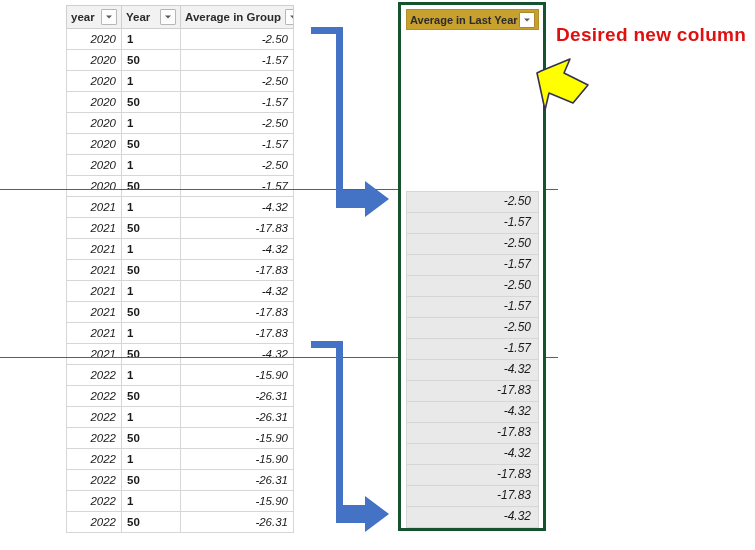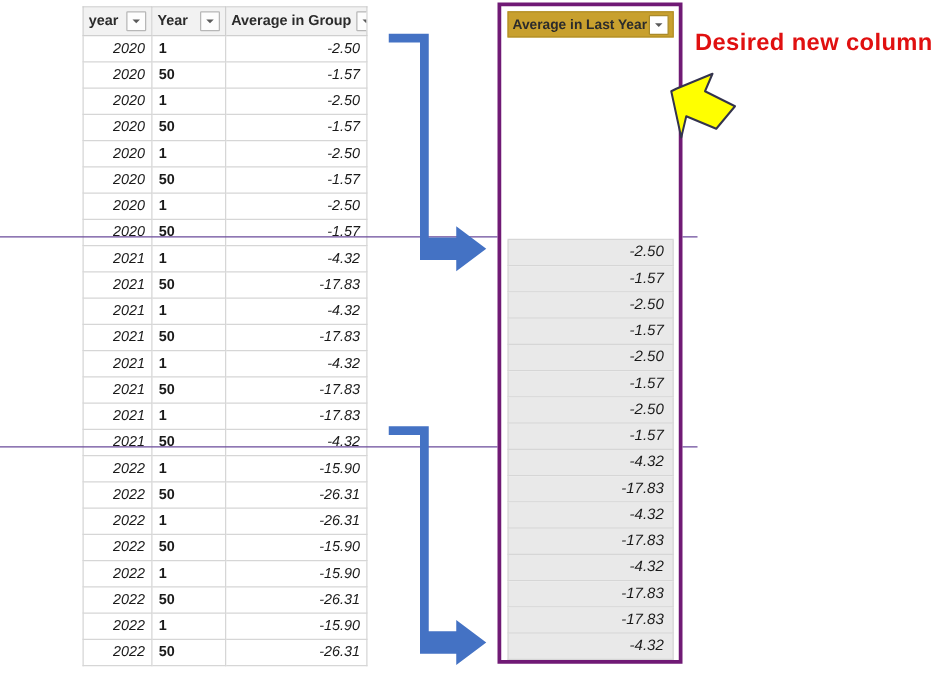--- a/index.html
+++ b/index.html
@@ -100,21 +100,21 @@
     padding-right: 7px;
   }
 
   
   .newcol {
     position: absolute;
     left: 398px;
     top: 2px;
     width: 148px;
     height: 529px;
-    border: 3px solid #701a75;
+    border: 3px solid #14532d;
     box-sizing: border-box;
     background: #ffffff;
   }
   .newcol-head {
     position: absolute;
     left: 5px;
     top: 4px;
     width: 133px;
     height: 21px;
     background: #c8a02e;

